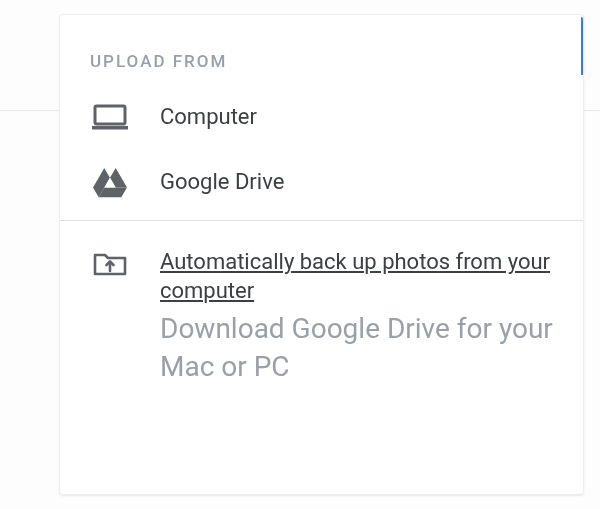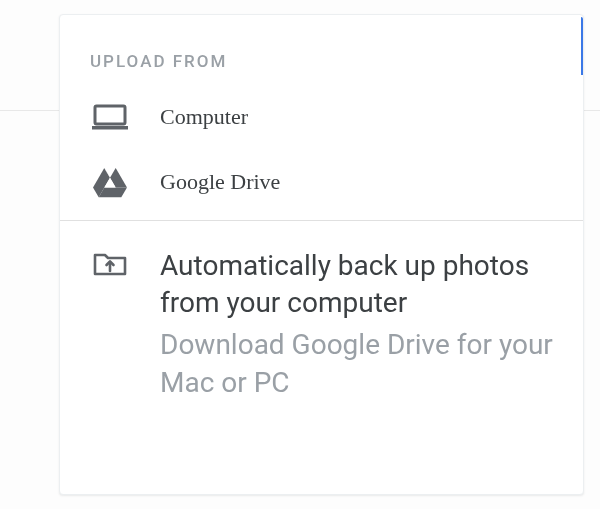--- a/index.html
+++ b/index.html
@@ -68,21 +68,20 @@
     width: 40px;
     display: flex;
     justify-content: center;
     align-items: center;
     flex: 0 0 40px;
   }
   .option .label {
     color: #3c4043;
     font-size: 22px;
     line-height: 1.3;
-    font-family: Liberation Serif, serif;
   }
   .divider {
     height: 1px;
     background: #e0e0e0;
     margin: 4px 0 0 0;
   }
   .backup-row {
     display: flex;
     align-items: flex-start;
     gap: 30px;
@@ -92,22 +91,23 @@
   .backup-row .icon-slot {
     width: 40px;
     flex: 0 0 40px;
     display: flex;
     justify-content: center;
     align-items: flex-start;
     padding-top: 2px;
   }
   .backup-text .title {
     color: #3c4043;
-    font-size: 28px;
+    font-size: 22px;
     line-height: 1.35;
+    text-decoration: underline;
   }
   .backup-text .sub {
     color: #9aa0a6;
     font-size: 28px;
     line-height: 1.35;
     margin-top: 4px;
   }
   svg { display: block; }
 </style>
 </head>

